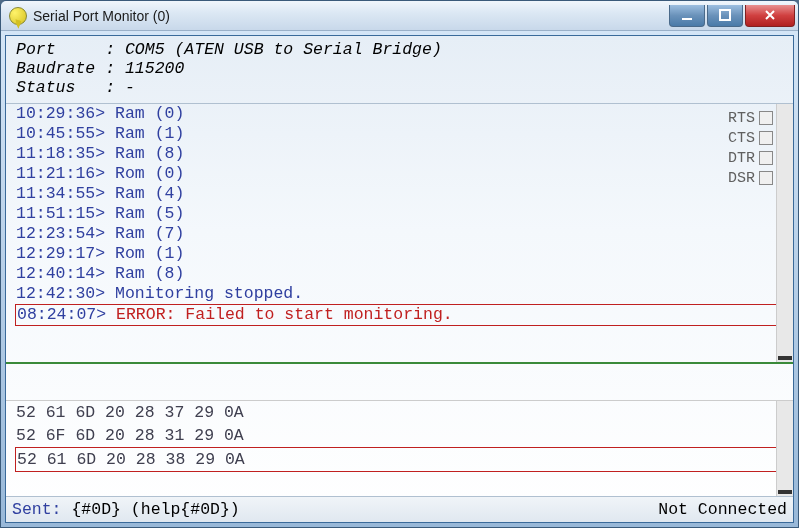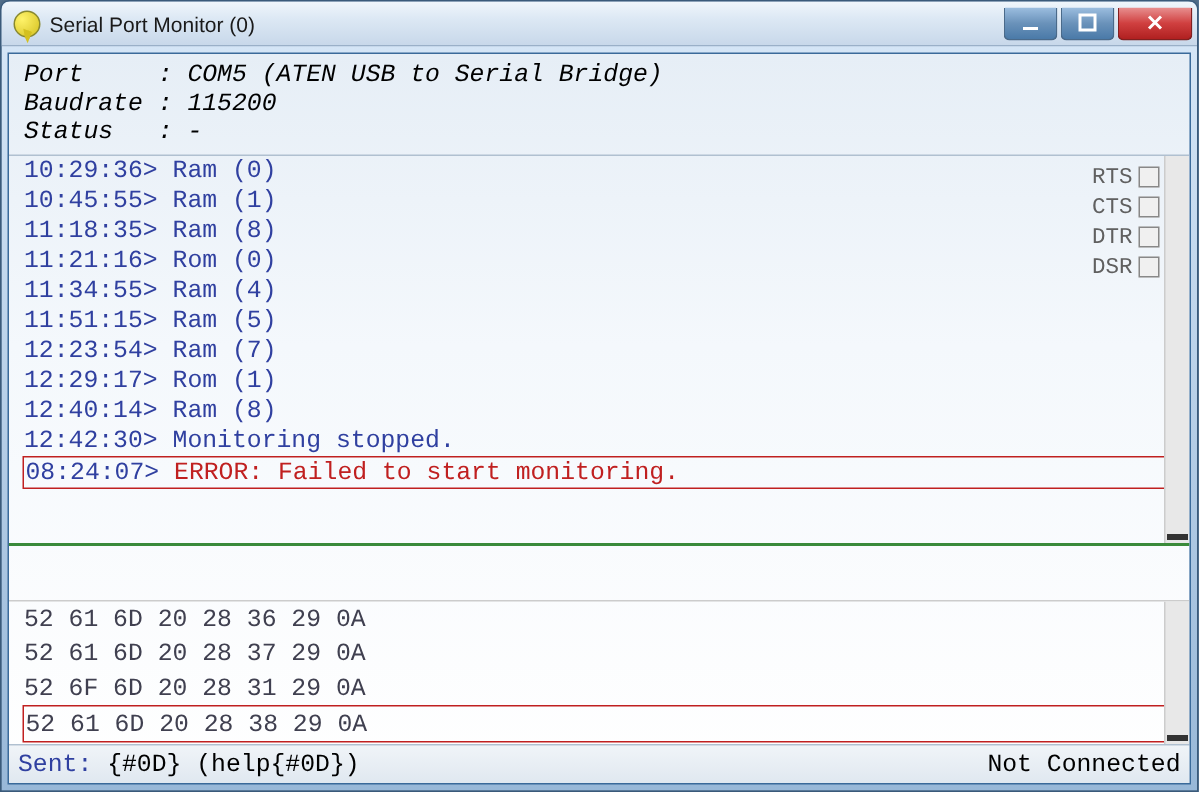--- a/index.html
+++ b/index.html
@@ -197,21 +197,20 @@
 
         <div class="collapse-arrow">&lt;</div>
 
         <div class="scrollbar-v">
           <div class="mark" style="bottom:2px;"></div>
         </div>
       </div>
 
       <div class="hex-area">
         <div class="hex-lines" id="hex-lines">
-            <div class="hex-line">52 61 6D 20 28 36 29 0A</div>
             <div class="hex-line">52 61 6D 20 28 37 29 0A</div>
             <div class="hex-line">52 6F 6D 20 28 31 29 0A</div>
             <div class="hex-line boxed">52 61 6D 20 28 38 29 0A</div>
           </div>
         <div class="scrollbar-v">
           <div class="mark" style="bottom:2px;"></div>
         </div>
       </div>
 
     </div>

